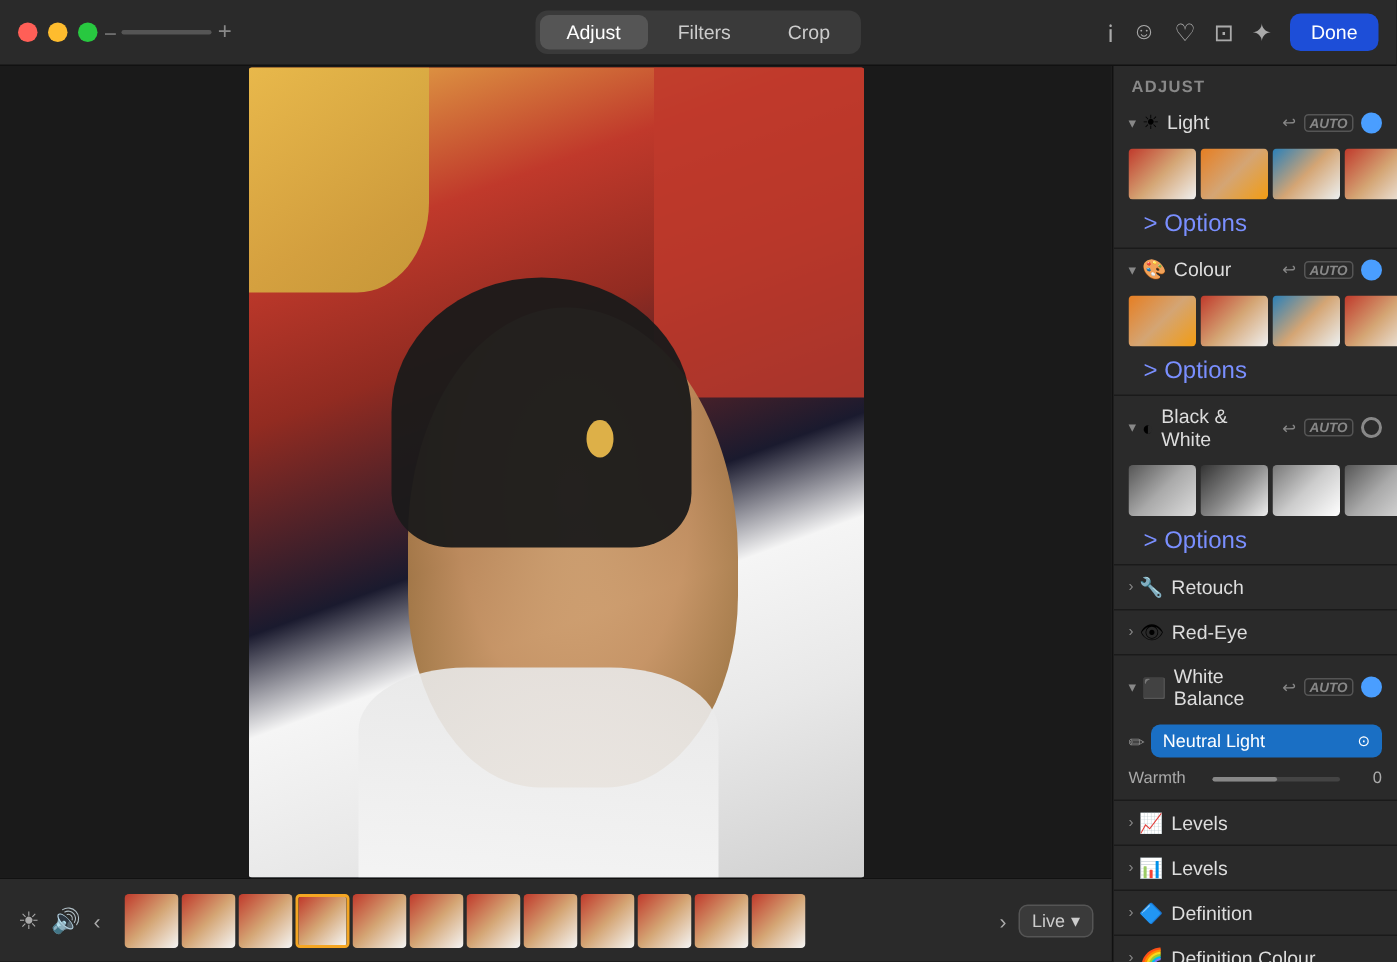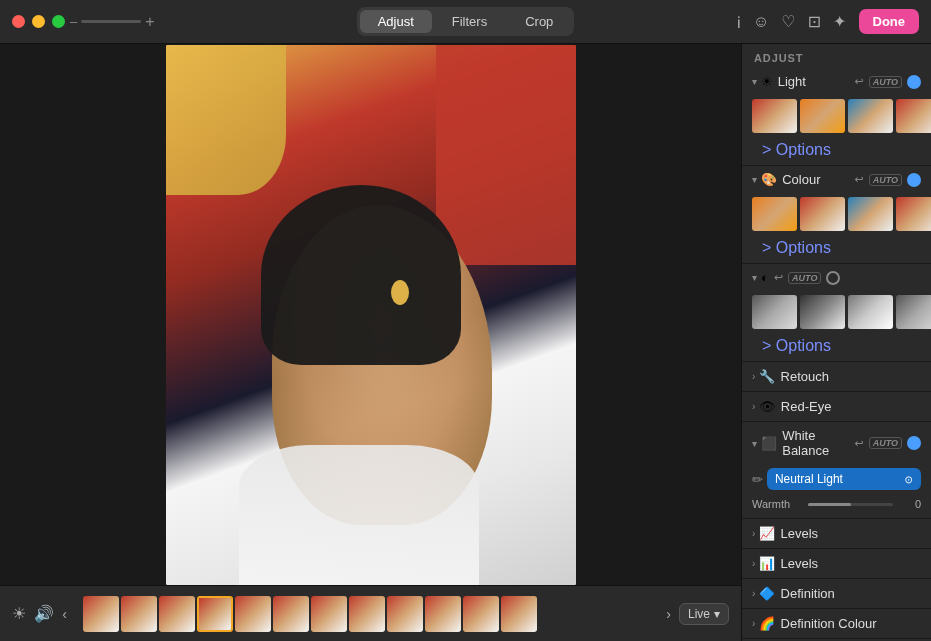--- a/index.html
+++ b/index.html
@@ -88,27 +88,27 @@
       display: flex;
       align-items: center;
       gap: 12px;
     }
     .tb-icon {
       color: #aaa;
       font-size: 16px;
       cursor: pointer;
     }
     .done-btn {
-      background: #ec4899;
+      background: #1d4ed8;
       color: #fff;
       border: none;
       border-radius: 7px;
       padding: 5px 14px;
       font-size: 13px;
-      font-weight: 700;
+      font-weight: 400;
       cursor: pointer;
     }
 
     
     .main-area {
       display: flex;
       flex: 1;
       overflow: hidden;
     }
 
@@ -553,20 +553,21 @@
             <div class="adj-thumb-inner"></div>
           </div>
       </div>
       <div class="options-row">&gt; Options</div>
     </div>
 
     <div class="adjust-section">
       <div class="section-header">
         <span class="section-chevron">▾</span>
         <span class="section-icon">◐</span>
+        <span class="section-label">Black &amp; White</span>
         <div class="section-controls">
           <span class="undo-icon">↩</span>
           <span class="auto-badge">AUTO</span>
           <div class="circle-toggle"></div>
         </div>
       </div>
       <div class="thumbnails-row">
         <div class="adj-thumb">
             <div class="adj-thumb-inner bw"></div>
           </div>

